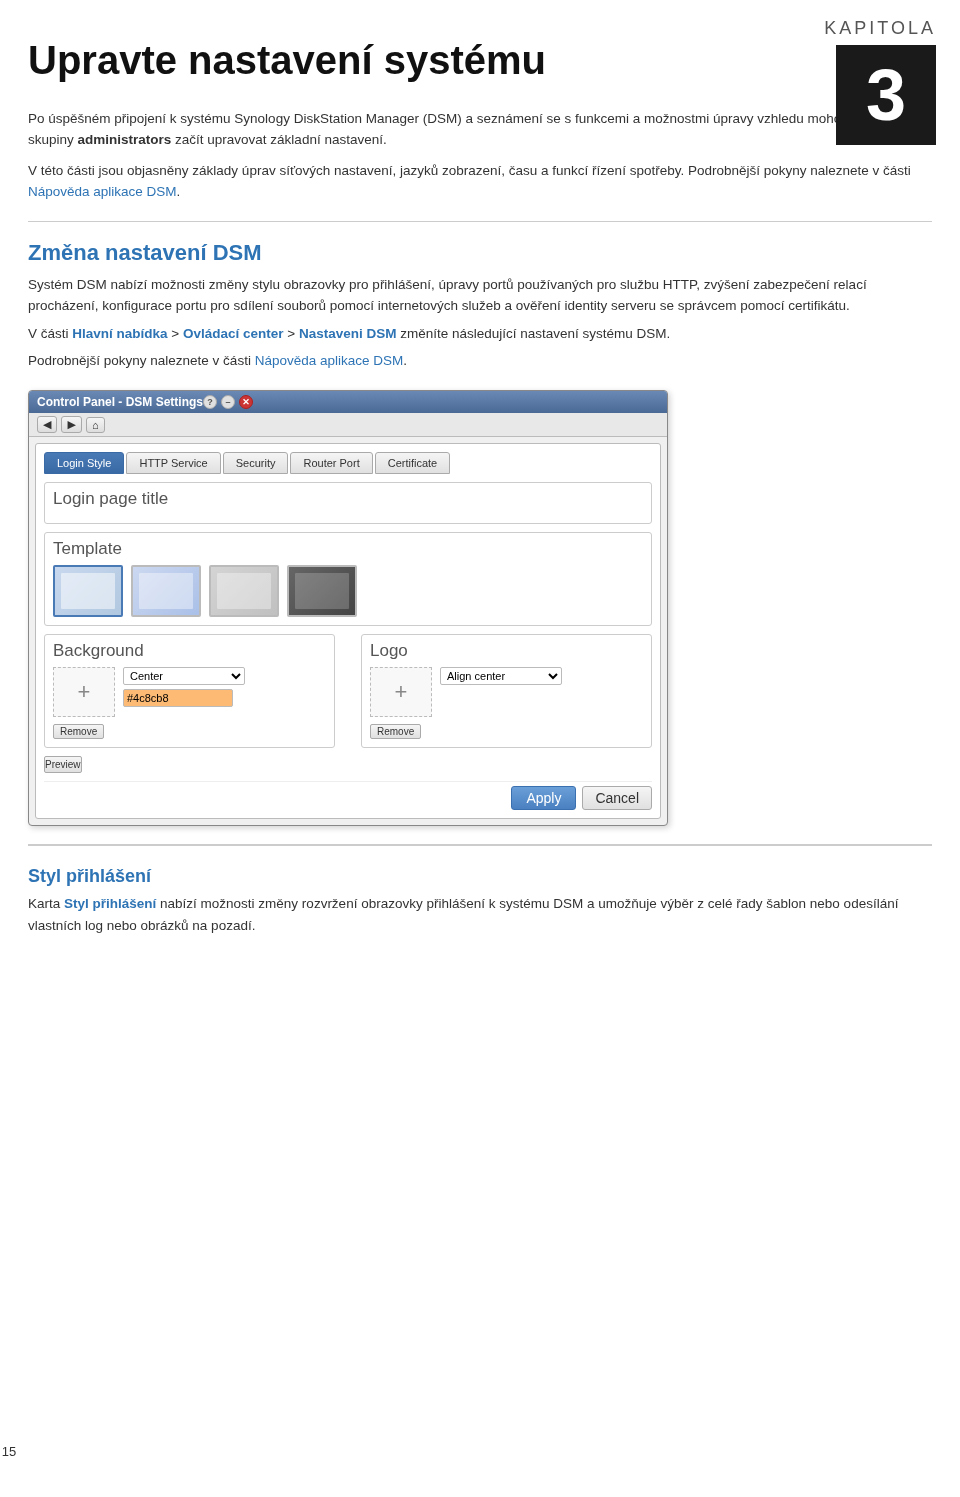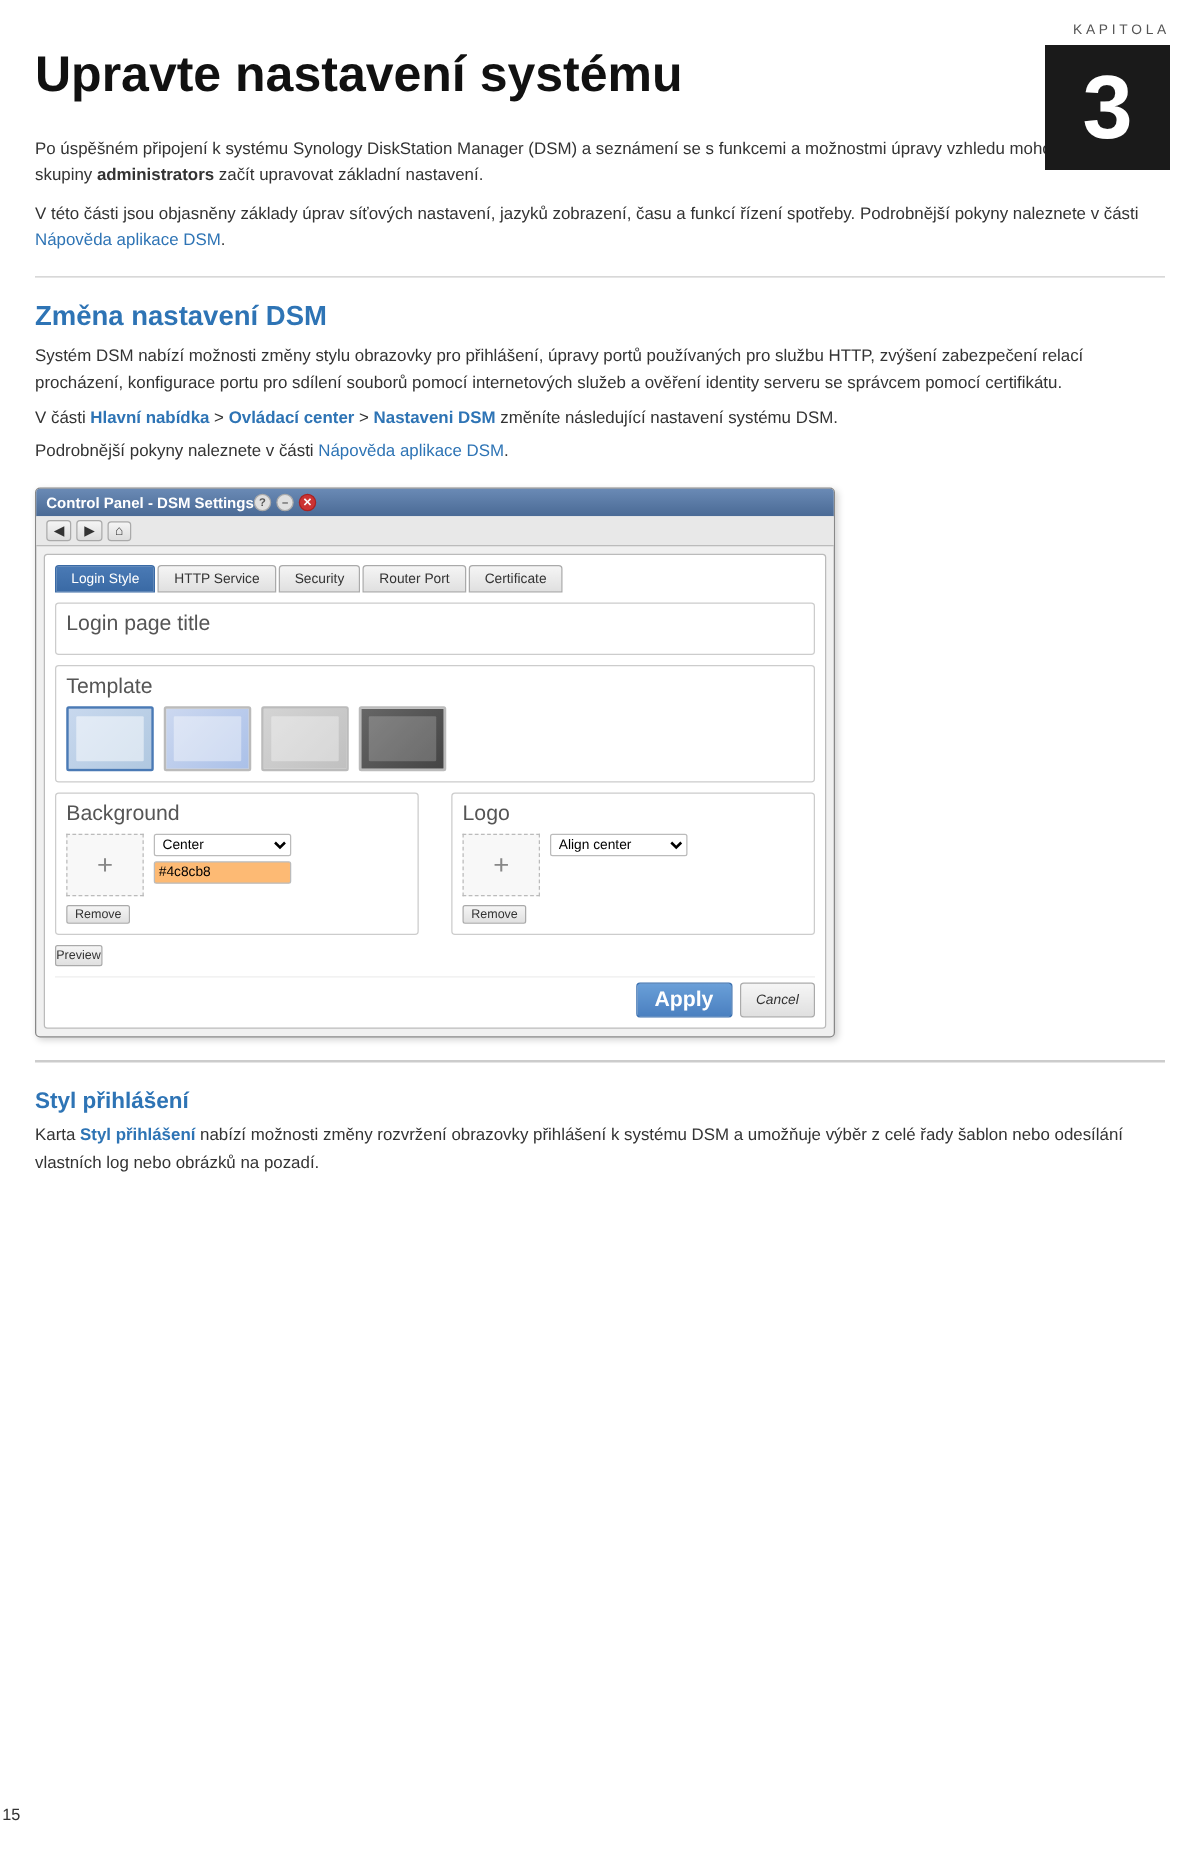--- a/index.html
+++ b/index.html
@@ -29,21 +29,21 @@
     
     .chapter-header {
       position: absolute;
       top: 0;
       right: 0;
       width: 220px;
       text-align: right;
       padding: 18px 24px 0 0;
     }
     .chapter-label {
-      font-size: 11px;
+      font-size: 18px;
       letter-spacing: 3px;
       color: #555;
       text-transform: uppercase;
       font-weight: normal;
     }
     .chapter-number-box {
       width: 100px;
       height: 100px;
       background: #1a1a1a;
       color: #fff;
@@ -303,21 +303,21 @@
       cursor: pointer;
       margin-bottom: 4px;
     }
 
     .dsm-select {
       border: 1px solid #bbb;
       border-radius: 2px;
       font-size: 11px;
       padding: 1px 2px;
       height: 18px;
-      width: 110px;
+      width: 122px;
       background: #fff;
     }
 
     .dsm-small-input {
       border: 1px solid #bbb;
       border-radius: 2px;
       height: 18px;
       width: 110px;
       font-size: 11px;
       padding: 1px 3px;
@@ -352,35 +352,33 @@
       margin-top: 8px;
       padding-top: 4px;
       border-top: 1px solid #eee;
     }
 
     .dsm-apply-btn {
       background: linear-gradient(to bottom, #6a9fd8, #4a80c0);
       border: 1px solid #3a70b0;
       border-radius: 3px;
       color: #fff;
-      font-size: 17px;
+      font-size: 14px;
       padding: 3px 14px;
       cursor: pointer;
-      font-weight: bold;
     }
 
     .dsm-cancel-btn {
       background: linear-gradient(to bottom, #f5f5f5, #e0e0e0);
       border: 1px solid #aaa;
       border-radius: 3px;
       color: #333;
-      font-size: 11px;
+      font-size: 14px;
       padding: 3px 12px;
       cursor: pointer;
-      font-style: italic;
     }
 
     
     .subsection-title {
       font-size: 18px;
       font-weight: bold;
       color: #2e74b5;
       margin-top: 20px;
       margin-bottom: 6px;
     }

